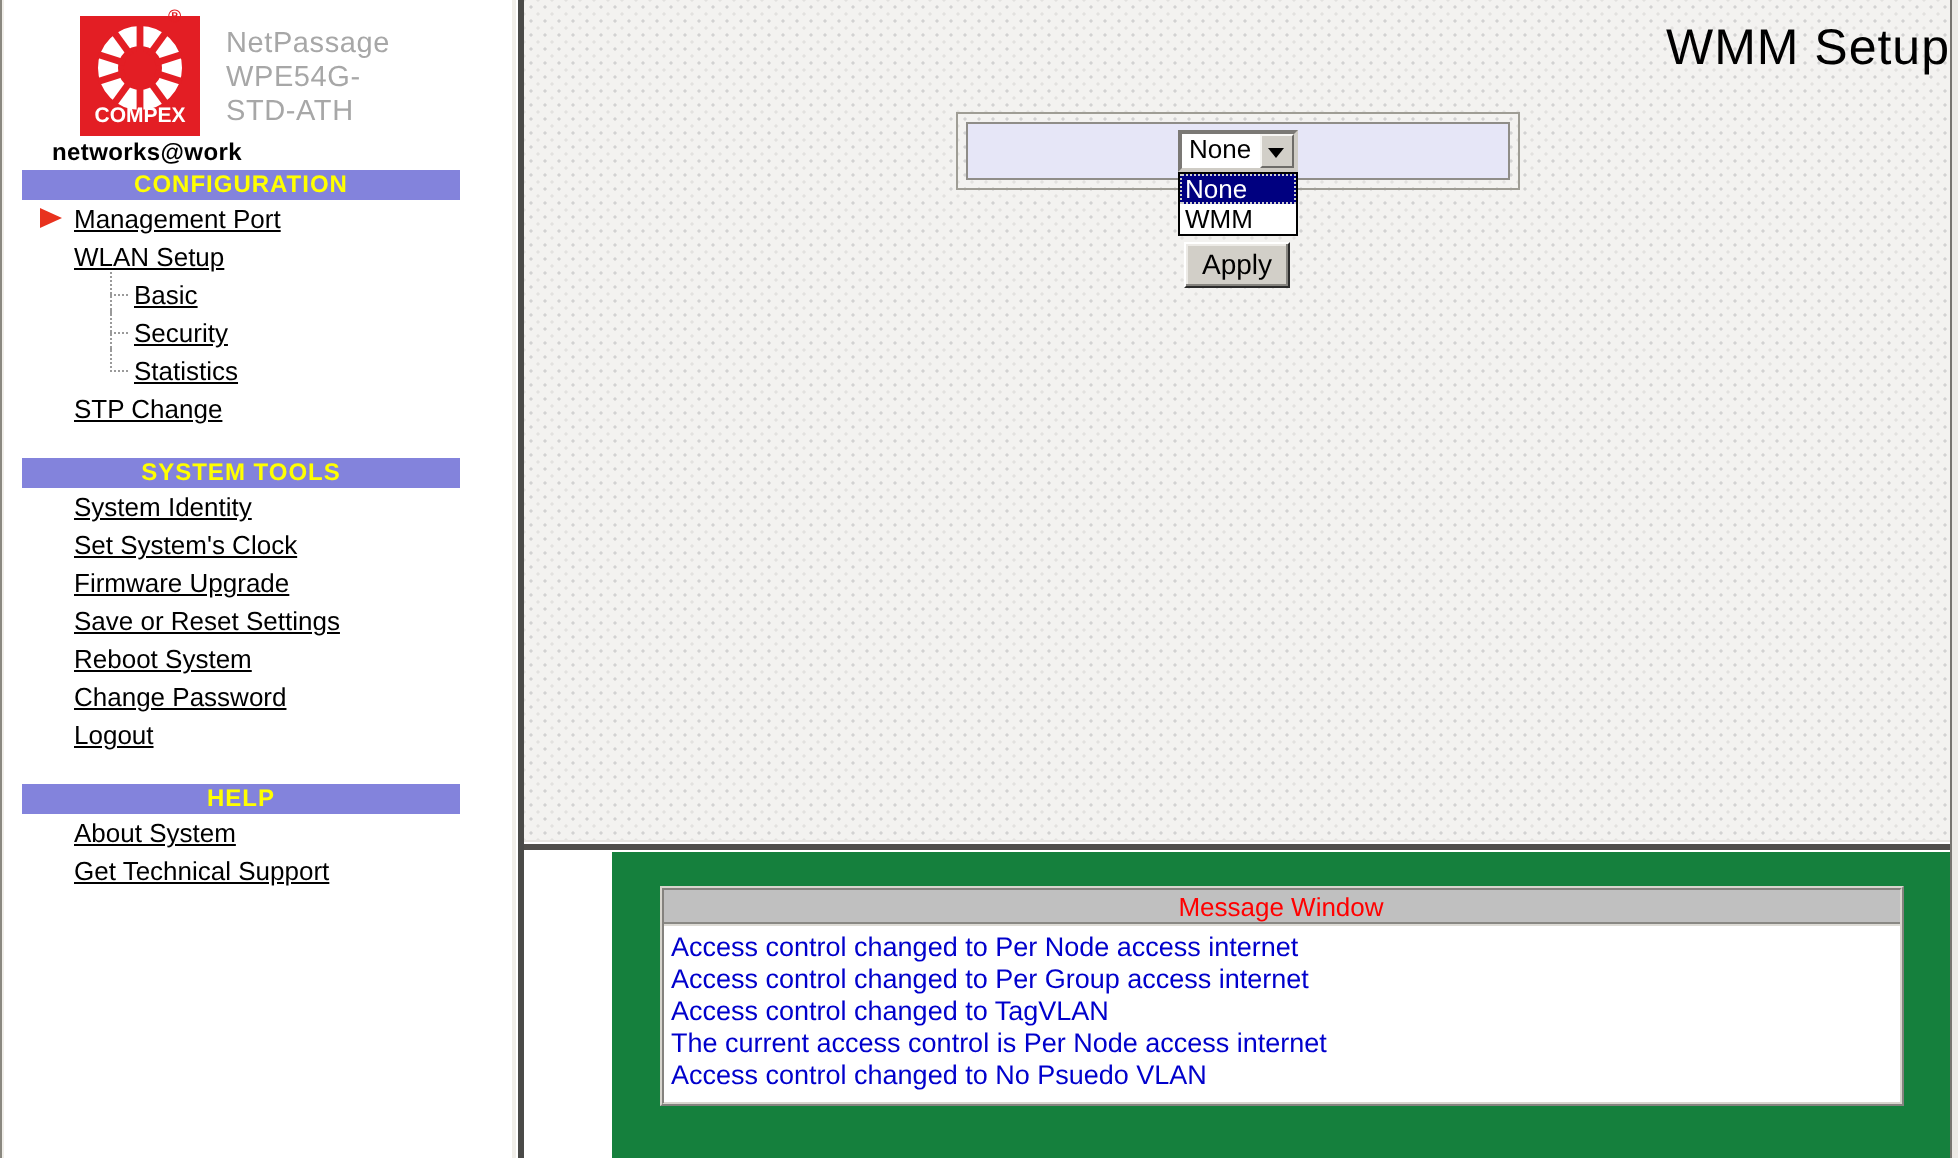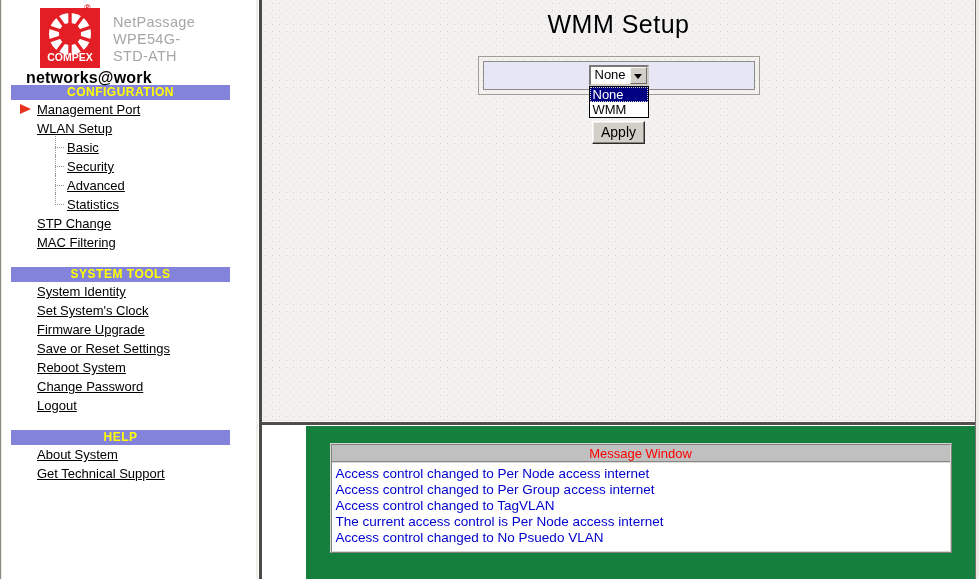--- a/index.html
+++ b/index.html
@@ -14,21 +14,21 @@
   .edge-right { position:absolute; right:0; top:0; width:5px; height:100%;
     background:linear-gradient(to right,#77756f 0 1px,#eceae5 1px 4px,#fbfaf8 4px 5px); z-index:50;}
 
   
   .sidebar { position:absolute; left:3px; top:0; width:253px; height:100%; background:#fff; }
   .logo-block { position:relative; height:85px; }
   .logo { position:absolute; left:19px; top:8px; width:60px; height:60px;padding-left:18px; }
   .logo svg { display:block; }
   .reg-mark { position:absolute; left:81px; top:3px; color:var(--logo-bg,#e31e24); font-size:9px; font-weight:bold; }
   .brand { position:absolute; left:110px; top:14px; color:#a7a7a7; font-size:14.5px; line-height:17px; letter-spacing:.3px; }
-  .tagline { position:absolute; left:7px; top:69px; font-size:16px; font-weight:bold; letter-spacing:.2px;padding-left:16px; }
+  .tagline { position:absolute; left:7px; top:69px; font-size:12px; font-weight:bold; letter-spacing:.2px;padding-left:16px; }
 
   .secbar { margin-left:8px; width:219px; height:15px; line-height:15px;
     background:var(--section-bar-bg,#8383dc); color:var(--section-bar-text,#ffff00);
     font-size:12px; font-weight:bold; text-align:center; letter-spacing:.5px; }
   .navlist { list-style:none; margin:0 0 15px 0; padding:0; }
   .navlist li { position:relative; height:19px; display:flex; align-items:center; font-size:13px; }
   .navlist li.lvl1 { padding-left:34px; }
   .navlist li.lvl2 { padding-left:64px; }
   .navlist li.lvl2::before { content:""; position:absolute; left:52px; top:-2px; bottom:0;
     border-left:1px dotted #9a9a9a; }
@@ -45,21 +45,21 @@
   .hdivider { position:absolute; left:262px; right:5px; top:420px; height:6px;
     background:linear-gradient(#e8e6e2 0 1px,#ffffff 1px 2px,#514f4c 2px 5px,#ffffff 5px 6px); z-index:40; }
 
   
   .main-frame { position:absolute; left:262px; top:0; right:5px; height:420px;
     background-color:#f3f2f0;
     background-image:
       radial-gradient(circle,#d2d2d2 0.7px, transparent 0.9px),
       radial-gradient(circle,#e2e1df 0.7px, transparent 0.9px);
     background-size:7px 7px; background-position:0 0,3.5px 3.5px; }
-  .page-title { margin:0; padding-top:10px; height:28px; text-align:center;
+  .page-title { margin:0; padding-top:10px; height:28px; text-align:right;
     font-size:25px; font-weight:400; letter-spacing:.5px; }
   .setup-box { width:282px; margin:28px auto 0; border:1px solid #9f9d95; padding:4px; }
   .setup-cell { background:var(--lavender,#e6e6f7); border:1px solid #8f8d88; height:29px;
     display:flex; align-items:center; justify-content:center; }
 
   .select { position:relative; width:60px; height:21px; background:#fff;
     border:2px inset #cfccc5; }
   .select-value { display:block; font-size:13px; line-height:15px; padding-left:4px; }
   .select-arrow-btn { position:absolute; right:0; top:0; bottom:0; width:17px;
     background:#d2cfc8; border:1px solid; border-color:#f7f6f3 #6e6c68 #6e6c68 #f7f6f3;
@@ -130,31 +130,25 @@
         </li>
         <li class="lvl1">
           <a href="#">WLAN Setup</a>
         </li>
         <li class="lvl2">
           <a href="#">Basic</a>
         </li>
         <li class="lvl2">
           <a href="#">Security</a>
         </li>
-        <li class="lvl2">
-          <a href="#">Advanced</a>
-        </li>
         <li class="lvl2 last">
           <a href="#">Statistics</a>
         </li>
         <li class="lvl1">
           <a href="#">STP Change</a>
-        </li>
-        <li class="lvl1">
-          <a href="#">MAC Filtering</a>
         </li>
       </ul>
       <div class="secbar">SYSTEM TOOLS</div>
       <ul class="navlist">
         <li class="lvl1">
           <a href="#">System Identity</a>
         </li>
         <li class="lvl1">
           <a href="#">Set System's Clock</a>
         </li>

